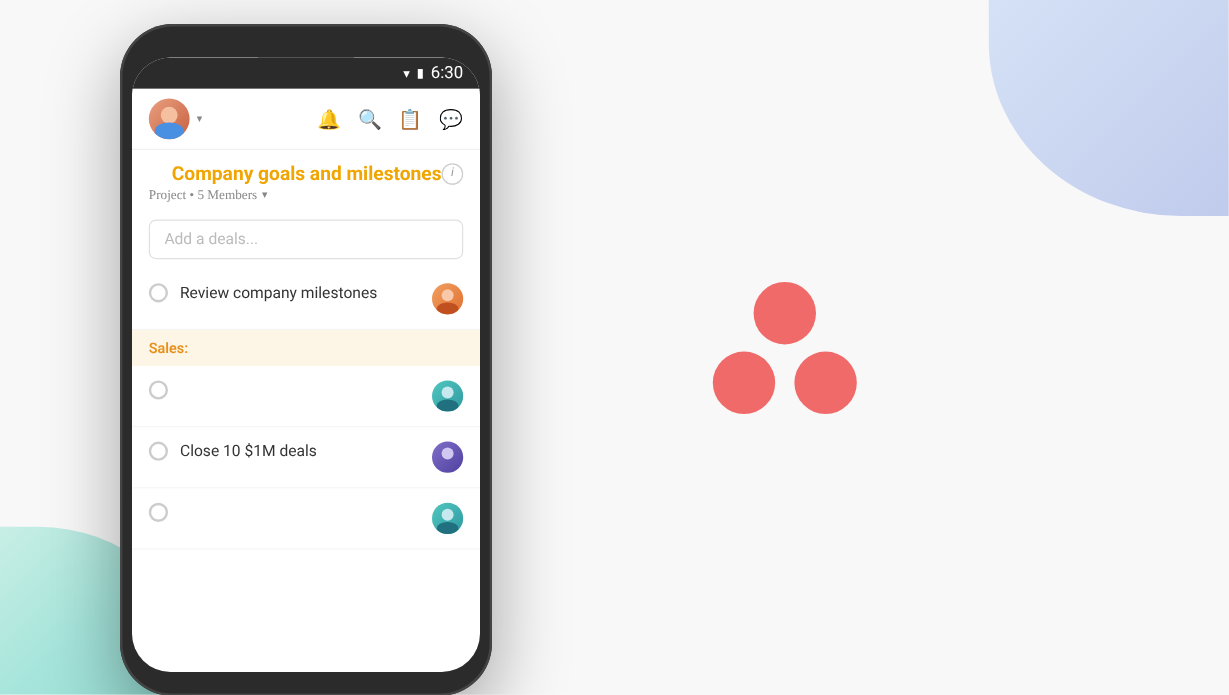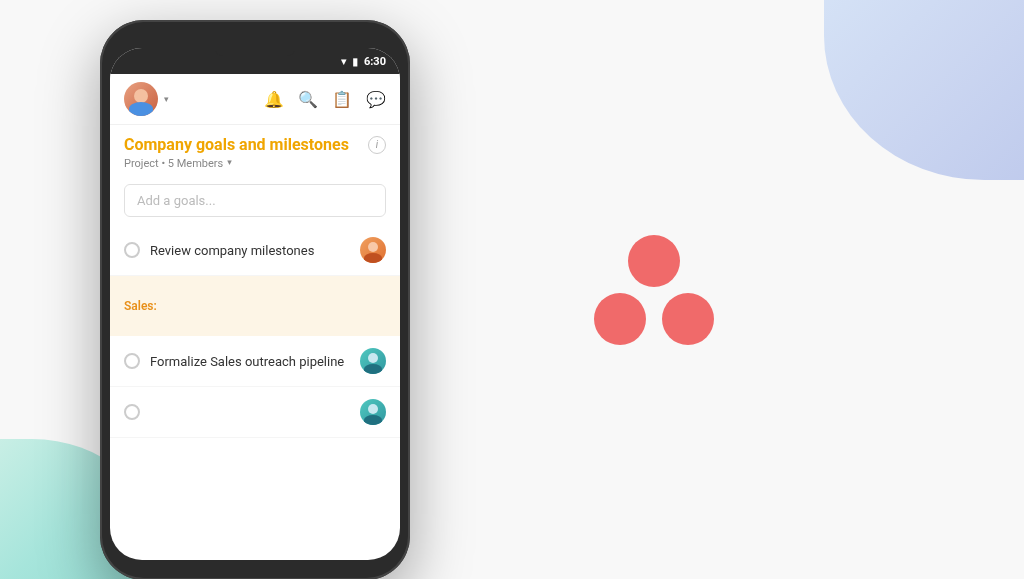--- a/index.html
+++ b/index.html
@@ -119,22 +119,22 @@
     }
 
     .status-battery {
       color: white;
       font-size: 10px;
       font-weight: 600;
     }
 
     .status-time {
       color: white;
-      font-size: 11px;
-      font-weight: 700;
+      font-size: 14px;
+      font-weight: 400;
     }
 
     
     .phone-notch {
       position: absolute;
       top: 28px;
       left: 50%;
       transform: translateX(-50%);
       width: 80px;
       height: 8px;
@@ -209,20 +209,21 @@
       font-weight: 700;
       line-height: 1.2;
     }
 
     .project-meta {
       color: #888;
       font-size: 11px;
       margin-top: 3px;
       display: flex;
       gap: 4px;
+      font-family: Liberation Serif, serif;
     }
 
     .project-meta-chevron {
       color: #888;
       font-size: 9px;
     }
 
     
     .add-task-input {
       margin: 8px 14px;
@@ -234,21 +235,21 @@
       background: #fff;
     }
 
     
     .task-list {
       background: #ffffff;
     }
 
     .task-item {
       display: flex;
-      align-items: center;
+      align-items: flex-start;
       justify-content: space-between;
       padding: 12px 14px;
       border-bottom: 1px solid #f5f5f5;
     }
 
     .task-item-left {
       display: flex;
       align-items: center;
       gap: 10px;
     }
@@ -262,21 +263,21 @@
     }
 
     .task-text {
       font-size: 13px;
       color: #333;
     }
 
     
     .section-header {
       background: #fdf5e6;
-      padding: 23px 14px;
+      padding: 8px 14px;
       color: #e8901a;
       font-size: 12px;
       font-weight: 600;
     }
 
     
     .task-avatar-orange {
       background: linear-gradient(135deg, #f0a060, #e07030);
       width: 26px;
       height: 26px;
@@ -382,21 +383,21 @@
       justify-content: center;
       color: #999;
       font-size: 10px;
       font-style: italic;
       cursor: pointer;
     }
 
     .project-title-row {
       display: flex;
       align-items: center;
-      justify-content: space-between;
+      justify-content: flex-end;
     }
 
     .header-left {
       display: flex;
       align-items: center;
       gap: 6px;
     }
 
     .chevron-down {
       color: #888;
@@ -444,45 +445,51 @@
           <div class="project-title">Company goals and milestones</div>
           <div class="info-icon">i</div>
         </div>
         <div class="project-meta">
           <span>Project • 5 Members</span>
           <span class="project-meta-chevron">▾</span>
         </div>
       </div>
 
       <div class="add-task-input">
-        <span>Add a goals...</span>
+        <span>Add a deals...</span>
       </div>
 
       <div class="task-list">
 
         <div class="task-item">
           <div class="task-item-left">
             <div class="task-checkbox"></div>
             <span class="task-text">Review company milestones</span>
           </div>
           <div class="task-avatar-orange"></div>
         </div>
 
         <div class="section-header">
           <span>Sales:</span>
         </div>
 
         <div class="task-item">
           <div class="task-item-left">
             <div class="task-checkbox"></div>
-            <span class="task-text">Formalize Sales outreach pipeline</span>
           </div>
           <div class="task-avatar-teal"></div>
         </div>
 
+        <div class="task-item">
+          <div class="task-item-left">
+            <div class="task-checkbox"></div>
+            <span class="task-text">Close 10 $1M deals</span>
+          </div>
+          <div class="task-avatar-purple"></div>
+        </div>
 
 
         <div class="task-item">
           <div class="task-item-left">
             <div class="task-checkbox"></div>
           </div>
           <div class="task-avatar-teal"></div>
         </div>
 
       </div>

